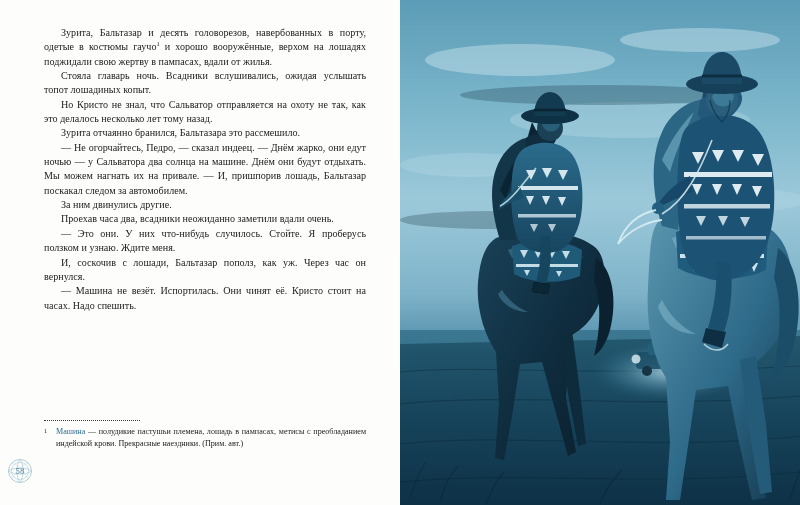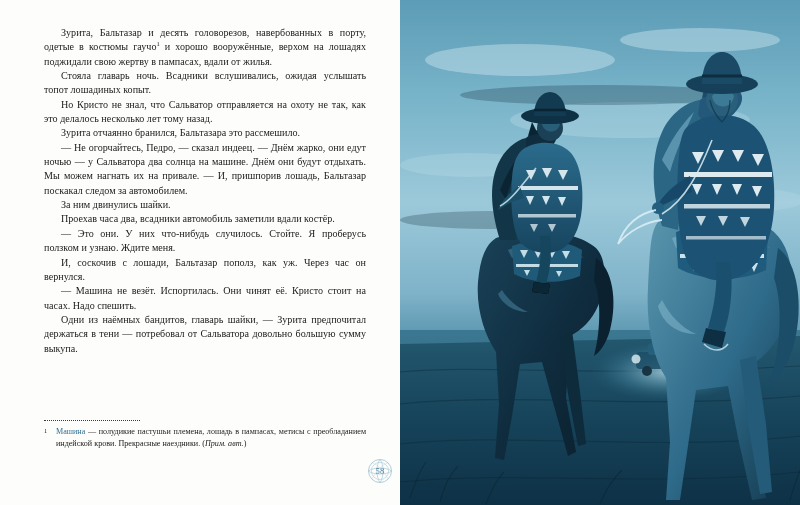--- a/index.html
+++ b/index.html
@@ -70,32 +70,30 @@
     position: absolute;
     left: 0;
     top: -1px;
     font-size: 6.4px;
     color: #1b1b1b;
   }
   .fn-term {
     color: #2f6f93;
   }
   .fn-ital {
-    font-style: italic;
   }
   
   .folio {
     position: absolute;
     left: 0;
     right: 0;
     bottom: 14px;
     display: flex;
-    justify-content: flex-end;
+    justify-content: flex-start;
     align-items: center;
-    padding-left: 46px;
   }
   .folio-orn {
     position: relative;
     width: 40px;
     height: 40px;
     display: flex;
     align-items: center;
     justify-content: center;
   }
   .folio-orn svg {
@@ -126,26 +124,25 @@
 
 <div class="spread">
 
   <div class="page-left">
     <div class="body-text">
       <p><span>Зурита, Бальтазар и десять головорезов, навербованных в порту, одетые в костюмы гаучо<sup class="fn">1</sup> и хорошо вооружённые, верхом на лошадях поджидали свою жертву в пампасах, вдали от жилья.</span></p>
       <p>Стояла главарь ночь. Всадники вслушивались, ожидая услышать топот лошадиных копыт.</p>
       <p>Но Кристо не знал, что Сальватор отправляется на охоту не так, как это делалось несколько лет тому назад.</p>
       <p>Зурита отчаянно бранился, Бальтазара это рассмешило.</p>
       <p>— Не огорчайтесь, Педро, — сказал индеец. — Днём жарко, они едут ночью — у Сальватора два солнца на машине. Днём они будут отдыхать. Мы можем нагнать их на привале. — И, пришпорив лошадь, Бальтазар поскакал следом за автомобилем.</p>
-      <p>За ним двинулись шайки.</p>
-      <p>Проехав часа два, всадники автомобиль заметили вдали костёр.</p>
+      <p>За ним двинулись другие.</p>
+      <p>Проехав часа два, всадники неожиданно заметили вдали очень.</p>
       <p>— Это они. У них что-нибудь случилось. Стойте. Я проберусь ползком и узнаю. Ждите меня.</p>
       <p>И, соскочив с лошади, Бальтазар пополз, как уж. Через час он вернулся.</p>
       <p>— Машина не везёт. Испортилась. Они чинят её. Кристо стоит на часах. Надо спешить.</p>
-      <p>Одни из наёмных бандитов, главарь шайки, — Зурита предпочитал держаться в тени — потребовал от Сальватора довольно большую сумму выкупа.</p>
     </div>
 
     <div class="footnote-wrap">
       <div class="fn-rule"></div>
       <div class="footnote">
         <span class="fn-marker">1</span><span class="fn-term">Машина</span><span> — полудикие пастушьи племена, лошадь в пампасах, метисы с преобладанием индейской крови. Прекрасные наездники. (</span><span class="fn-ital">Прим. авт.</span><span>)</span>
       </div>
     </div>
 
     <div class="folio">

